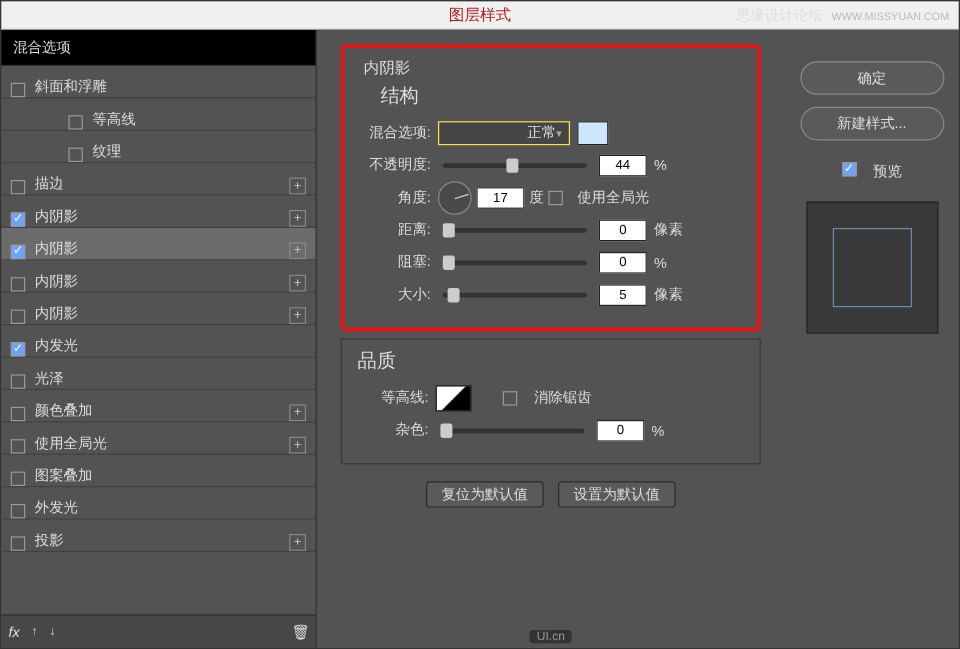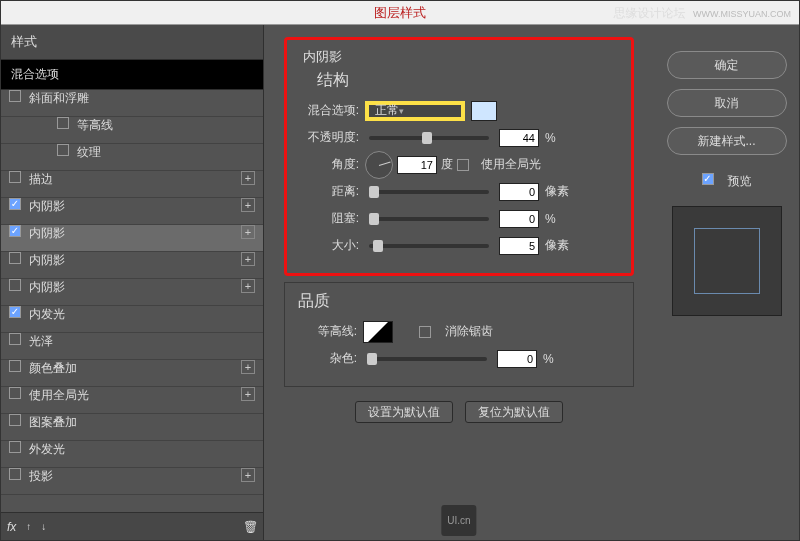--- a/index.html
+++ b/index.html
@@ -5,71 +5,70 @@
 *{box-sizing:border-box;margin:0;padding:0;font-family:"Microsoft YaHei",sans-serif;font-size:12px;color:#ddd}
 body{background:#535353;width:800px;height:541px;position:relative;overflow:hidden;border:1px solid #333}
 .titlebar{height:24px;background:#f0f0f0;color:#b91c1c;text-align:center;line-height:24px;font-size:13px;border-bottom:1px solid #999}
 .watermark{position:absolute;right:8px;top:4px;font-size:13px;color:#888}
 .watermark small{font-size:9px;color:#bbb;margin-left:4px}
 .content{display:flex;height:calc(100% - 24px)}
 .left{width:263px;border-right:1px solid #2f2f2f;position:relative;display:flex;flex-direction:column}
 .style-header{padding:8px 10px;font-size:13px;border-bottom:1px solid #2f2f2f;background:#4a4a4a}
 .blend-opts{padding:6px 10px;background:#000000;border-bottom:1px solid #2f2f2f}
 .style-list{flex:1;overflow:hidden}
-.srow{display:flex;align-items:flex-start;height:27px;padding:0 8px;border-bottom:1px solid #424242;position:relative}
+.srow{display:flex;align-items:flex-end;height:27px;padding:0 8px;border-bottom:1px solid #424242;position:relative}
 .srow.sel{background:#6b6b6b}
 .srow.indent{padding-left:56px}
 .cb{width:12px;height:12px;border:1px solid #999;margin-right:8px;display:inline-flex;align-items:center;justify-content:center;background:#535353}
 .cb.on{background:#6ca3ff}
 .cb.on::after{content:"✓";color:#fff;font-size:10px;line-height:1}
 .plus{position:absolute;right:8px;width:14px;height:14px;border:1px solid #888;display:flex;align-items:center;justify-content:center;font-size:11px;color:#ccc}
 .left-footer{height:28px;background:#474747;border-top:1px solid #2f2f2f;display:flex;align-items:center;padding:0 6px;gap:10px}
 .left-footer .fx{font-style:italic;font-size:12px}
 .left-footer .arrow{font-size:10px}
 .left-footer .spacer{flex:1}
 .trash{width:14px;height:14px}
 .center{flex:1;padding:12px 20px;position:relative}
 .redbox{border:3px solid #e11;border-radius:4px;padding:6px 12px 14px;margin:0 0 6px 0}
 .section-title{font-size:13px;margin:2px 0 4px 4px}
 .subsection{margin-left:18px;font-size:16px;margin-bottom:6px}
 .frow{display:flex;align-items:center;height:27px;gap:6px}
 .lbl{width:60px;text-align:right}
-.select{width:100px;height:20px;background:#454545;border:4px solid #fde047;display:flex;align-items:center;padding:0 6px;justify-content:flex-start}
+.select{width:110px;height:20px;background:#454545;border:1px solid #fde047;display:flex;align-items:center;padding:0 6px;justify-content:flex-end}
 .select .chev{font-size:9px;color:#aaa}
 .swatch{width:26px;height:20px;background:#cfe6ff;border:1px solid #222}
 .slider{width:120px;height:4px;background:#333;border-radius:2px;position:relative;margin:0 4px}
 .slider .knob{position:absolute;top:-4px;width:10px;height:12px;background:#ccc;border-radius:2px}
-.numbox{width:40px;height:18px;background:#fff;color:#000;border:1px solid #222;text-align:right;padding:0 3px;line-height:16px;font-size:11px}
+.numbox{width:40px;height:18px;background:#fff;color:#000;border:1px solid #222;text-align:center;padding:0 3px;line-height:16px;font-size:11px}
 .unit{width:28px}
 .anglewrap{display:flex;align-items:center;gap:4px}
 .angledial{width:28px;height:28px;border:1px solid #888;border-radius:50%;position:relative;background:#4a4a4a}
 .angledial::after{content:"";position:absolute;width:12px;height:1px;background:#ccc;top:50%;left:50%;transform-origin:left;transform:rotate(-17deg)}
 .quality{border:1px solid #3a3a3a;padding:8px 12px 14px;margin-top:6px}
 .contour-sw{width:30px;height:22px;background:linear-gradient(135deg,#fff 0%,#fff 48%,#000 52%,#000 100%);border:1px solid #222}
 .btnrow{display:flex;gap:12px;justify-content:center;margin-top:14px}
 .minibtn{height:22px;padding:0 12px;border:1px solid #2a2a2a;background:#5a5a5a;border-radius:3px;line-height:20px;cursor:pointer}
 .right{width:145px;padding:26px 12px;display:flex;flex-direction:column;align-items:center;gap:10px}
 .bigbtn{width:120px;height:28px;border:1px solid #8a8a8a;border-radius:14px;background:#5a5a5a;line-height:26px;text-align:center;cursor:pointer}
 .preview-ck{display:flex;align-items:flex-start;gap:6px;margin-top:8px}
 .preview-box{width:110px;height:110px;background:#3a3a3a;border:1px solid #222;margin-top:6px;display:flex;align-items:center;justify-content:center}
 .preview-inner{width:66px;height:66px;border:1px solid #6a8aae}
-.logo{position:absolute;bottom:4px;left:50%;transform:translateX(-50%);font-size:10px;color:#999;background:#333;padding:10px 6px;border-radius:3px}
+.logo{position:absolute;bottom:4px;left:50%;transform:translateX(-50%);font-size:10px;color:#999;background:#333;padding:0 6px;border-radius:3px}
 </style>
 </head>
 <body>
 
 <div class="titlebar">图层样式</div>
 <div class="watermark">
   <span>思缘设计论坛</span>
   <small>WWW.MISSYUAN.COM</small>
 </div>
 
 <div class="content">
   <div class="left">
-    <div class="style-header">样式</div>
     <div class="blend-opts">混合选项</div>
     <div class="style-list" id="style-list">
         <div class="srow">
           <span class="cb"></span>
           <span>斜面和浮雕</span>
         </div>
         <div class="srow indent">
           <span class="cb"></span>
           <span>等高线</span>
         </div>
@@ -218,30 +217,29 @@
         <span class="lbl">杂色:</span>
         <div class="slider">
             <div class="knob" style="left:0"></div>
           </div>
         <div class="numbox">0</div>
         <span class="unit">%</span>
       </div>
     </div>
 
     <div class="btnrow">
+      <div class="minibtn">复位为默认值</div>
       <div class="minibtn">设置为默认值</div>
-      <div class="minibtn">复位为默认值</div>
     </div>
 
     <div class="logo">UI.cn</div>
   </div>
 
   <div class="right">
     <div class="bigbtn">确定</div>
-    <div class="bigbtn">取消</div>
     <div class="bigbtn">新建样式...</div>
     <div class="preview-ck">
       <span class="cb on"></span>
       <span>预览</span>
     </div>
     <div class="preview-box">
       <div class="preview-inner"></div>
     </div>
   </div>
 </div>

